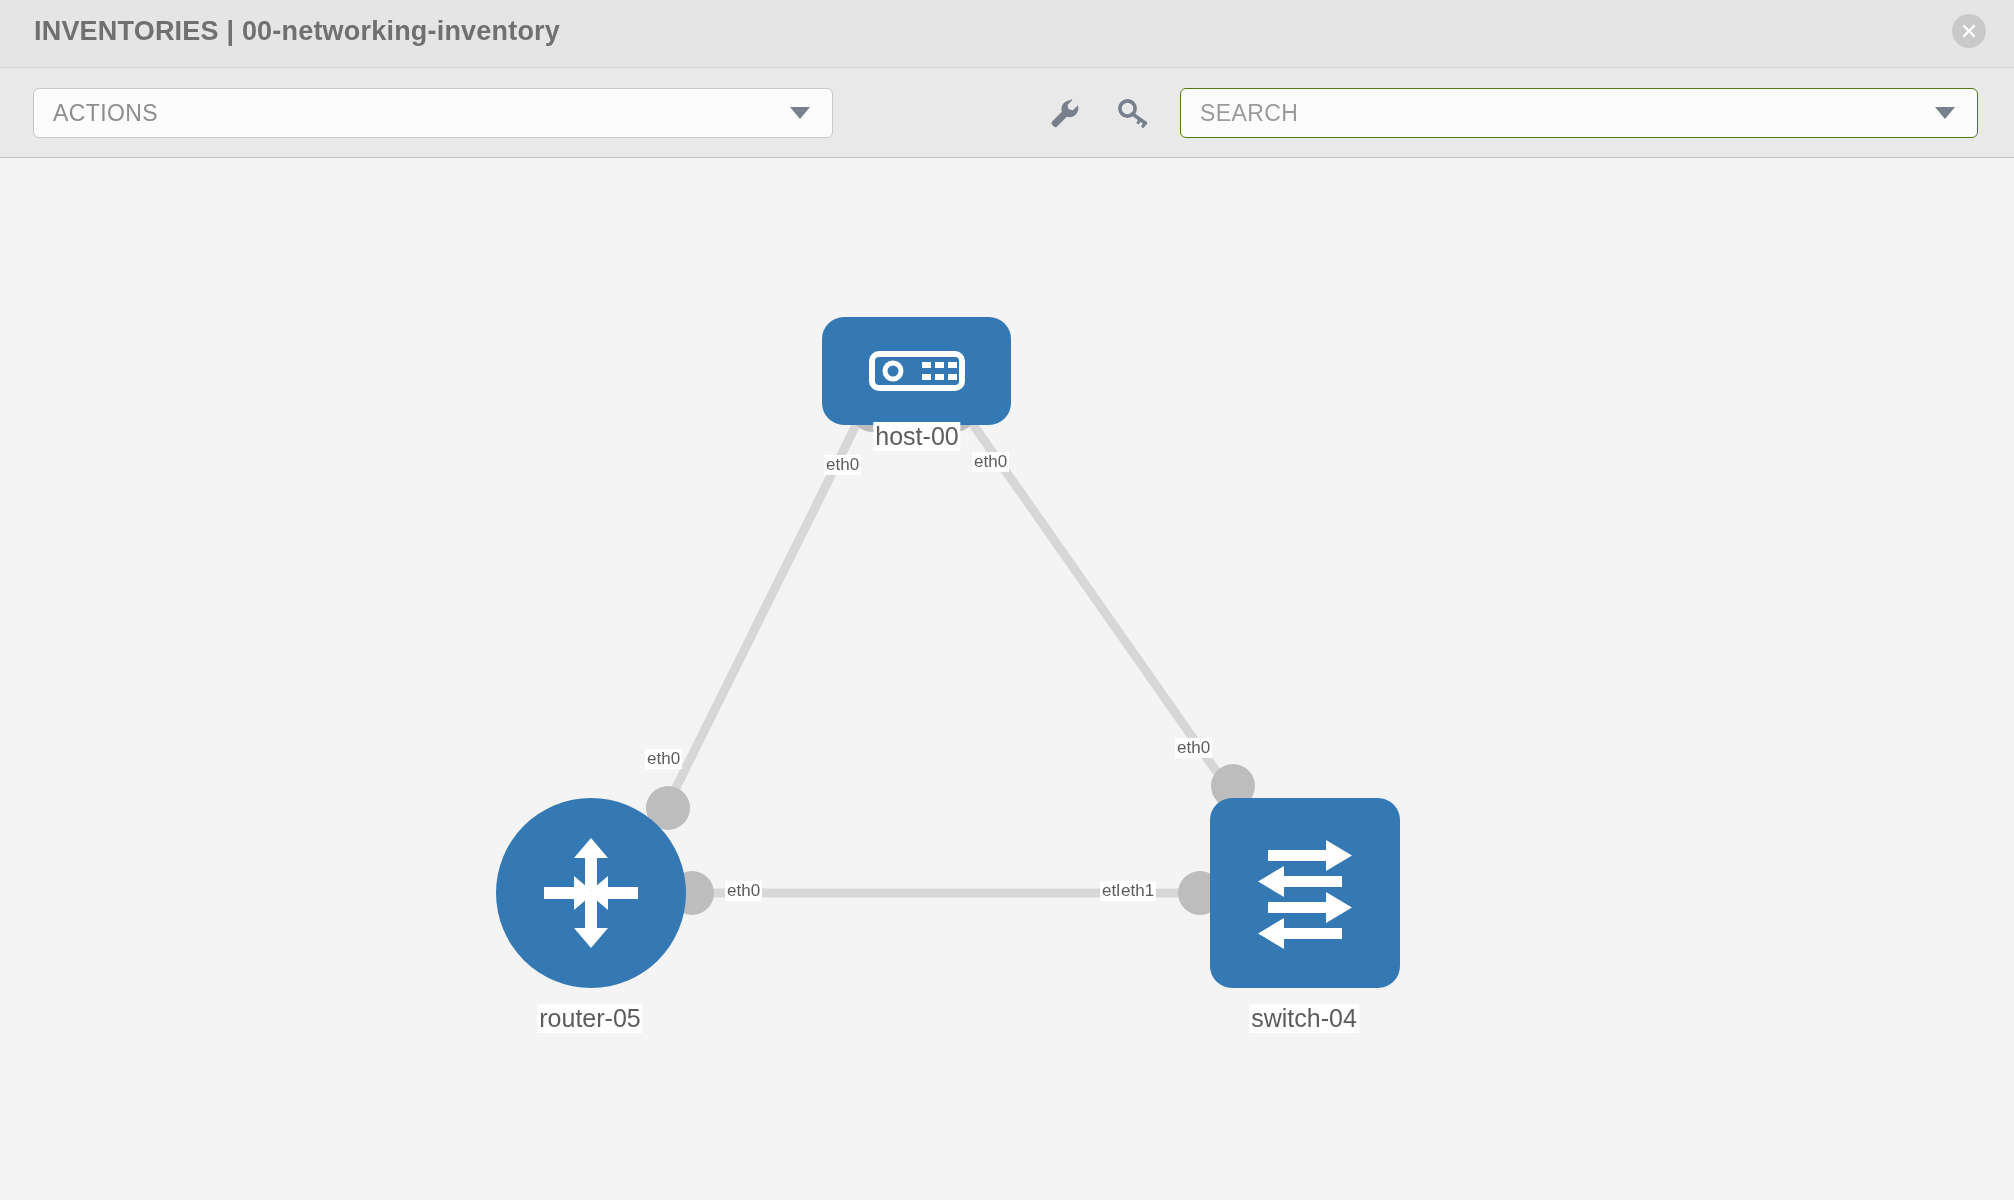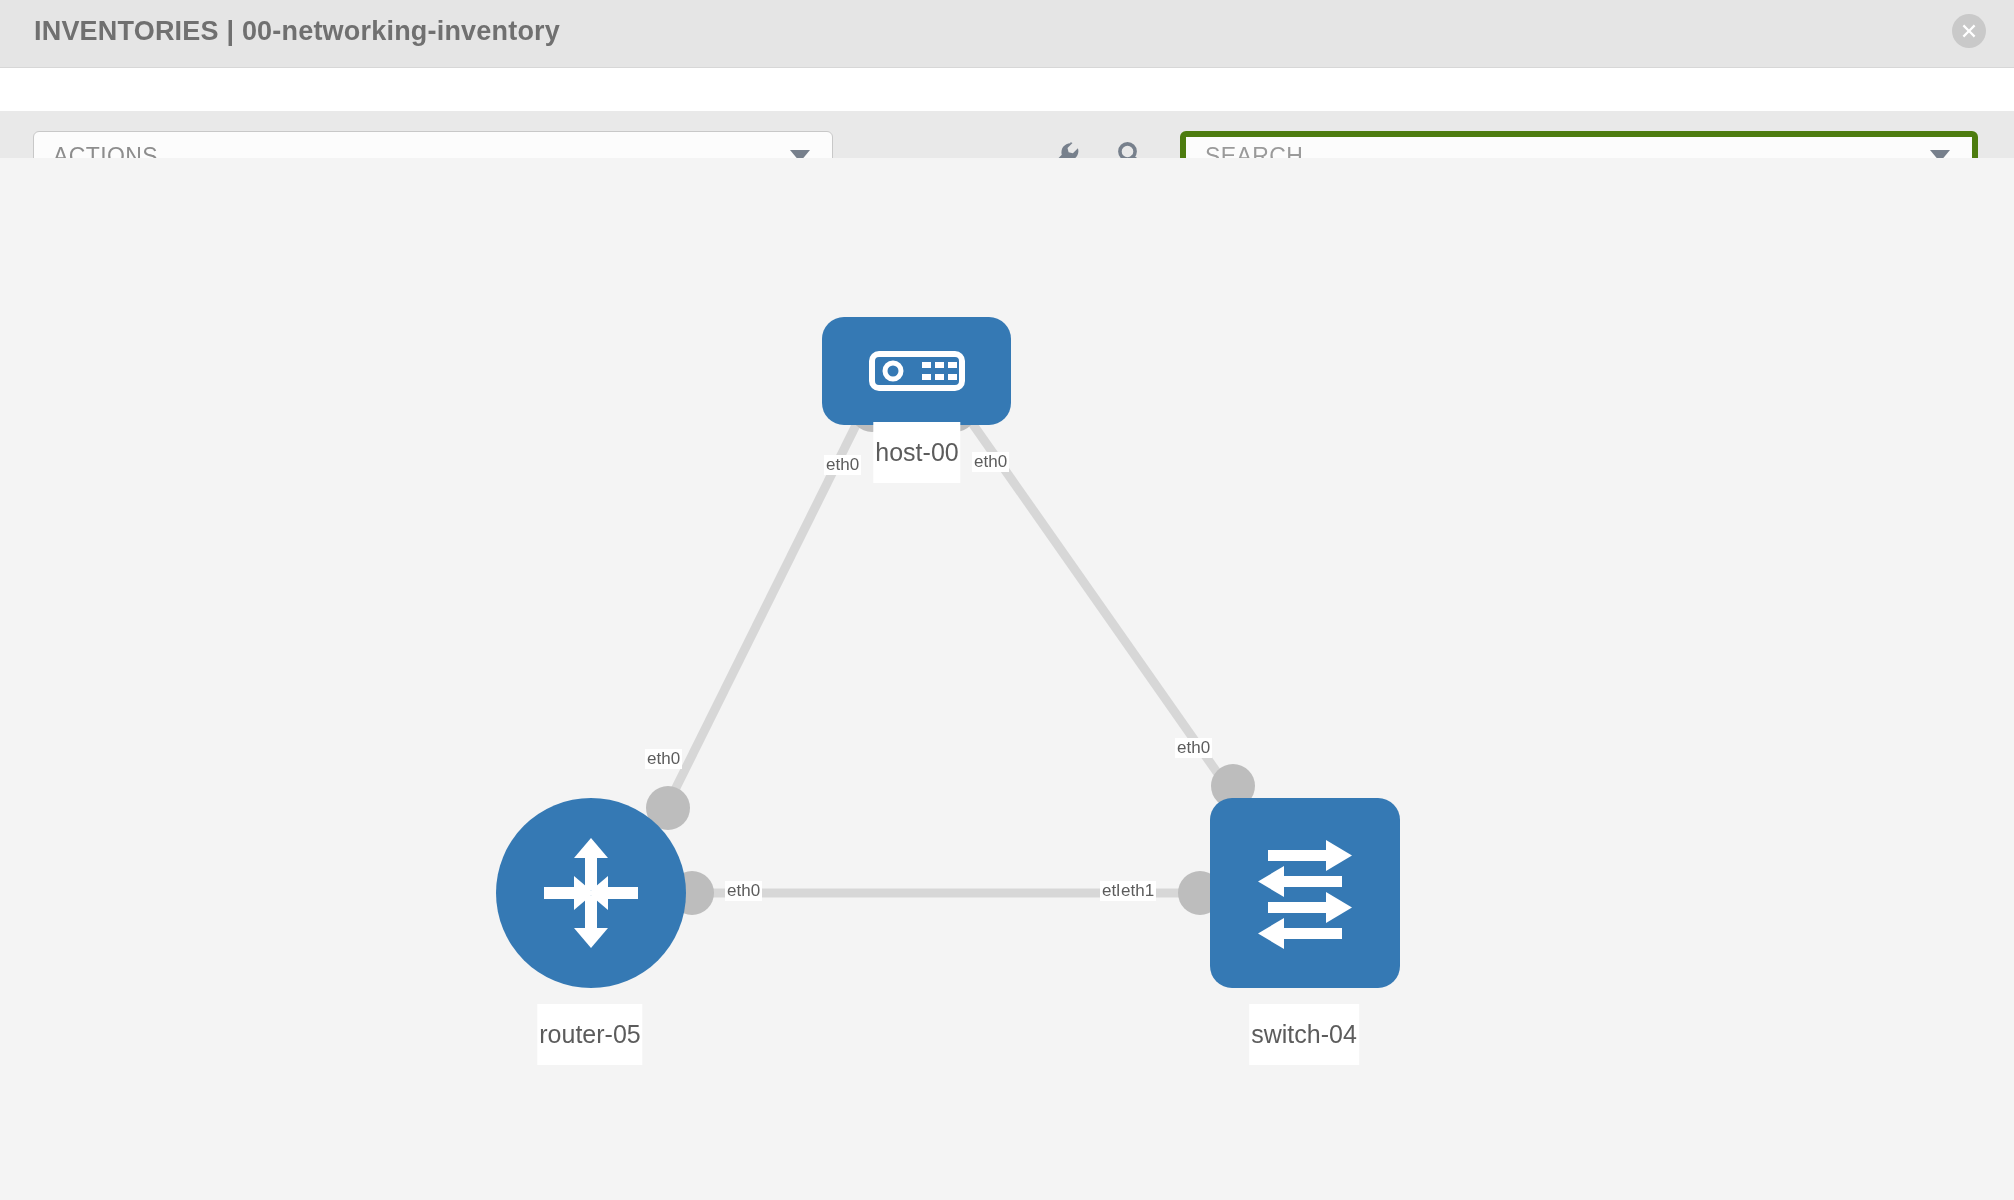--- a/index.html
+++ b/index.html
@@ -29,21 +29,20 @@
     display: flex; align-items: center; justify-content: center;
     cursor: pointer;
   }
   .close-btn svg { display: block; }
 
   
   .toolbar {
     position: absolute; left: 0; top: 68px; width: 2014px; height: 90px;
     background: #e9e9e9;
     border-bottom: 1px solid #c4c4c4;
-    margin-top: 43px;
   }
   .actions-select {
     position: absolute; left: 33px; top: 20px;
     width: 800px; height: 50px;
     background: #fcfcfc;
     border: 1px solid #c8c8c8; border-radius: 6px;
     display: flex; align-items: center;
     cursor: pointer;
   }
   .actions-select .label {
@@ -61,21 +60,21 @@
     display: flex; align-items: center; justify-content: center;
     cursor: pointer;
   }
   .tool-icon.wrench { left: 1039px; }
   .tool-icon.key    { left: 1108px; }
 
   .search-select {
     position: absolute; left: 1180px; top: 20px;
     width: 798px; height: 50px;
     background: #fcfcfc;
-    border: 6px solid #4d7c0f; border-radius: 6px;
+    border: 1px solid #4d7c0f; border-radius: 6px;
     display: flex; align-items: center;
     cursor: text;
   }
   .search-select .label {
     margin-left: 19px; font-size: 23px; color: #9a9a9a; letter-spacing: .4px;
   }
 
   
   .canvas {
     position: absolute; left: 0; top: 158px;
@@ -95,21 +94,21 @@
     cursor: pointer;
   }
   .node-shape.rect   { border-radius: 22px; }
   .node-shape.circle { border-radius: 50%; }
 
   .node-label {
     position: absolute;
     font-size: 25px; color: #5c5c5c;
     background: #ffffff;
     white-space: nowrap;
-    padding: 16px 2px;
+    padding: 0 2px;
     transform: translateX(-50%);
     cursor: pointer;
   }
   .port-label {
     position: absolute;
     font-size: 17px; color: #5c5c5c;
     background: #ffffff;
     white-space: nowrap; padding: 0 2px;
     cursor: pointer;
   }

